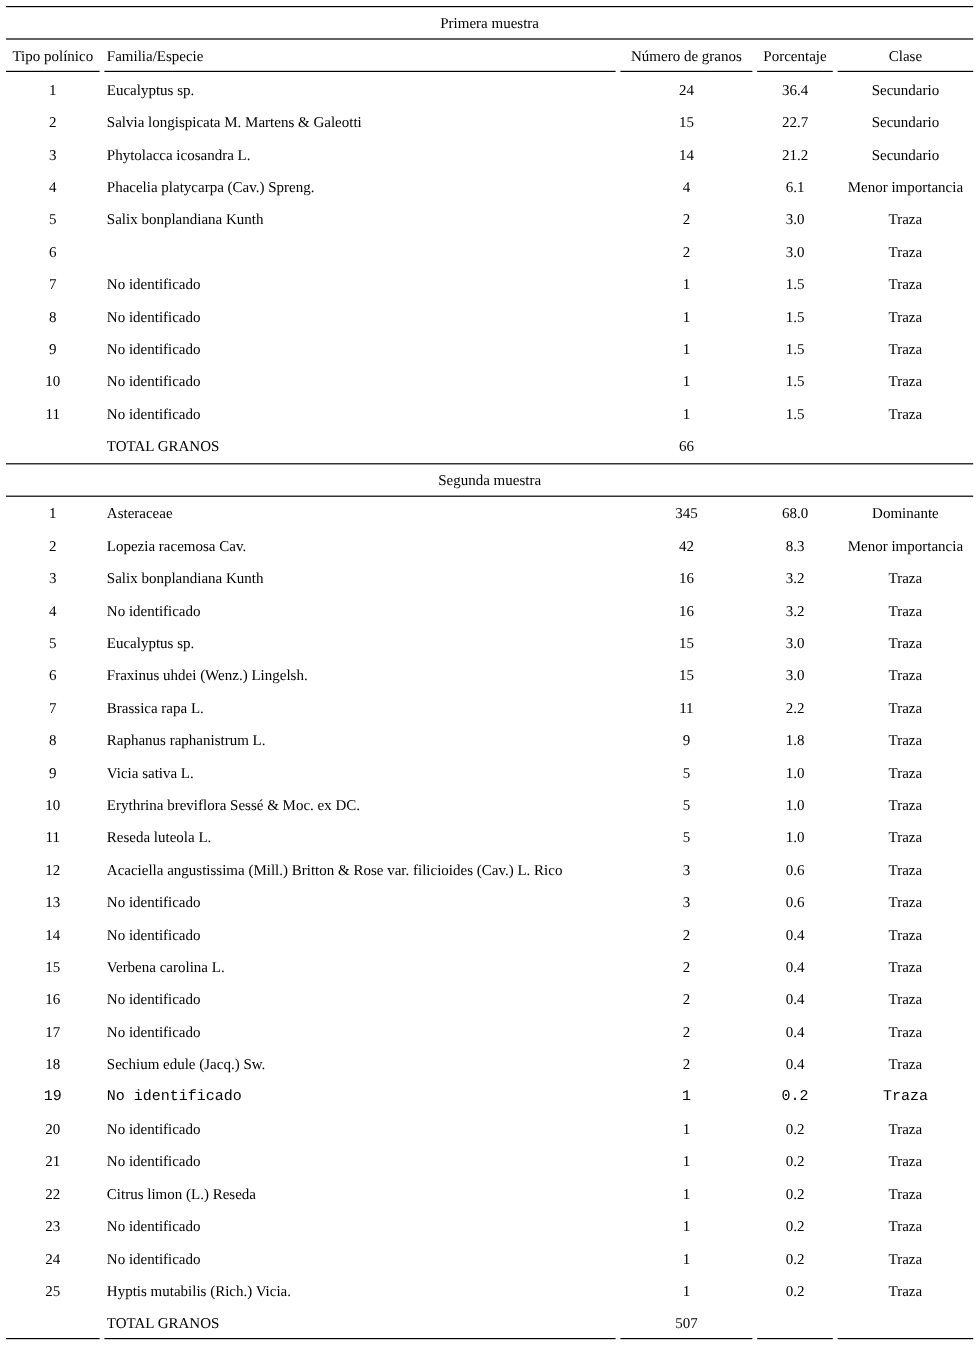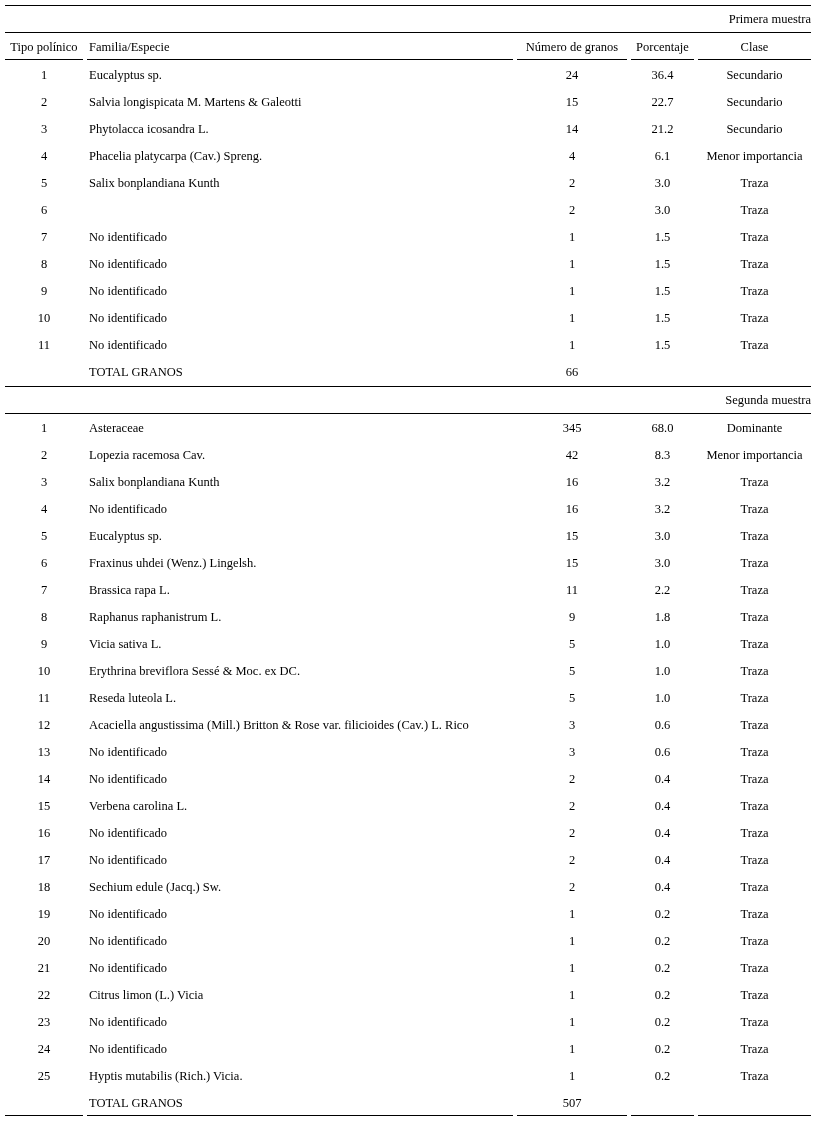--- a/index.html
+++ b/index.html
@@ -10,21 +10,21 @@
   }
   .rule { position: absolute; height: 1px; background: #000; left: 5px; width: 806px; }
   .seg { position: absolute; height: 1px; background: #000; }
   .row { position: absolute; left: 0; width: 816px; height: 20px; }
   .cell { position: absolute; top: 0; line-height: 20px; white-space: nowrap; }
   .c-tipo { left: 5px; width: 78px; text-align: center; }
   .c-fam { left: 89px; width: 424px; text-align: left; }
   .c-num { left: 517px; width: 110px; text-align: center; }
   .c-por { left: 631px; width: 63px; text-align: center; }
   .c-cla { left: 698px; width: 113px; text-align: center; }
-  .section-title { position: absolute; left: 5px; width: 806px; text-align: right; line-height: 20px; }
+  .section-title { position: absolute; left: 5px; width: 806px; text-align: center; line-height: 20px; }
 </style>
 </head>
 <body>
 
 <div id="doc">
 
   <div class="rule" style="top:5px;"></div>
 
   <div class="section-title" style="top:9px;">Primera muestra</div>
   <div class="rule" style="top:32px;"></div>
@@ -252,21 +252,21 @@
         <div class="cell c-por">0.4</div>
         <div class="cell c-cla">Traza</div>
       </div>
       <div class="row" style="top: 877px;">
         <div class="cell c-tipo">18</div>
         <div class="cell c-fam">Sechium edule (Jacq.) Sw.</div>
         <div class="cell c-num">2</div>
         <div class="cell c-por">0.4</div>
         <div class="cell c-cla">Traza</div>
       </div>
-      <div class="row" style="top: 904px;">
+      <div class="row" style="top: 904px; font-family: Liberation Mono, monospace;">
         <div class="cell c-tipo">19</div>
         <div class="cell c-fam">No identificado</div>
         <div class="cell c-num">1</div>
         <div class="cell c-por">0.2</div>
         <div class="cell c-cla">Traza</div>
       </div>
       <div class="row" style="top: 931px; padding-left: 20px;">
         <div class="cell c-tipo">20</div>
         <div class="cell c-fam">No identificado</div>
         <div class="cell c-num">1</div>
@@ -275,21 +275,21 @@
       </div>
       <div class="row" style="top: 958px;">
         <div class="cell c-tipo">21</div>
         <div class="cell c-fam">No identificado</div>
         <div class="cell c-num">1</div>
         <div class="cell c-por">0.2</div>
         <div class="cell c-cla">Traza</div>
       </div>
       <div class="row" style="top: 985px;">
         <div class="cell c-tipo">22</div>
-        <div class="cell c-fam">Citrus limon (L.) Vicia</div>
+        <div class="cell c-fam">Citrus limon (L.) Reseda</div>
         <div class="cell c-num">1</div>
         <div class="cell c-por">0.2</div>
         <div class="cell c-cla">Traza</div>
       </div>
       <div class="row" style="top: 1012px;">
         <div class="cell c-tipo">23</div>
         <div class="cell c-fam">No identificado</div>
         <div class="cell c-num">1</div>
         <div class="cell c-por">0.2</div>
         <div class="cell c-cla">Traza</div>

